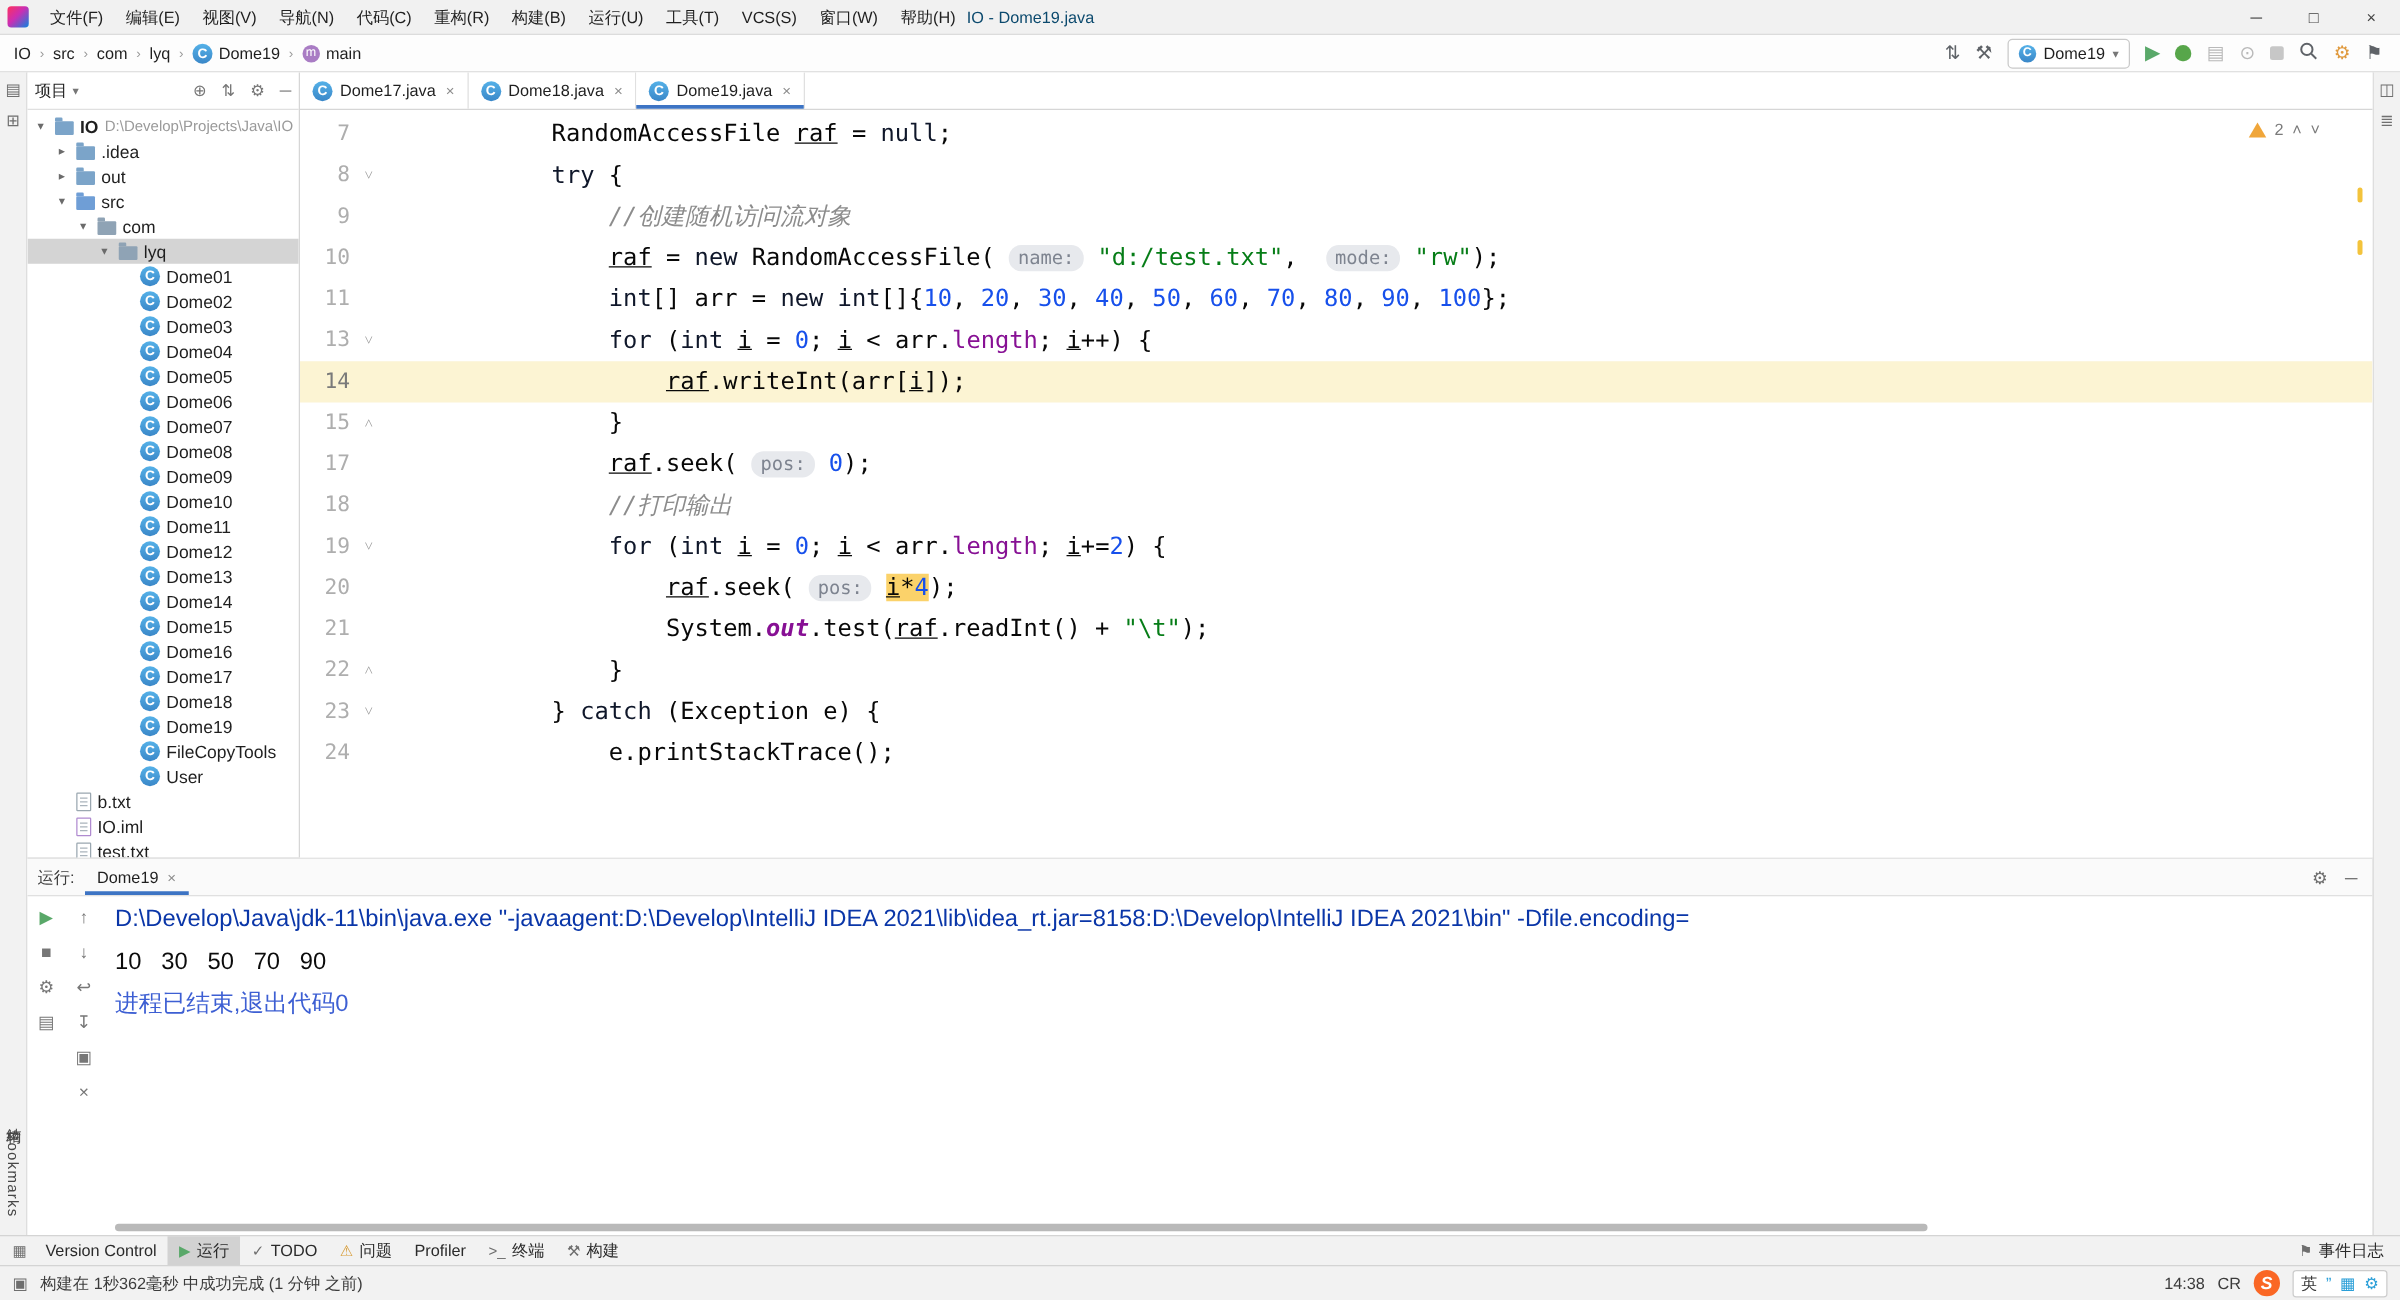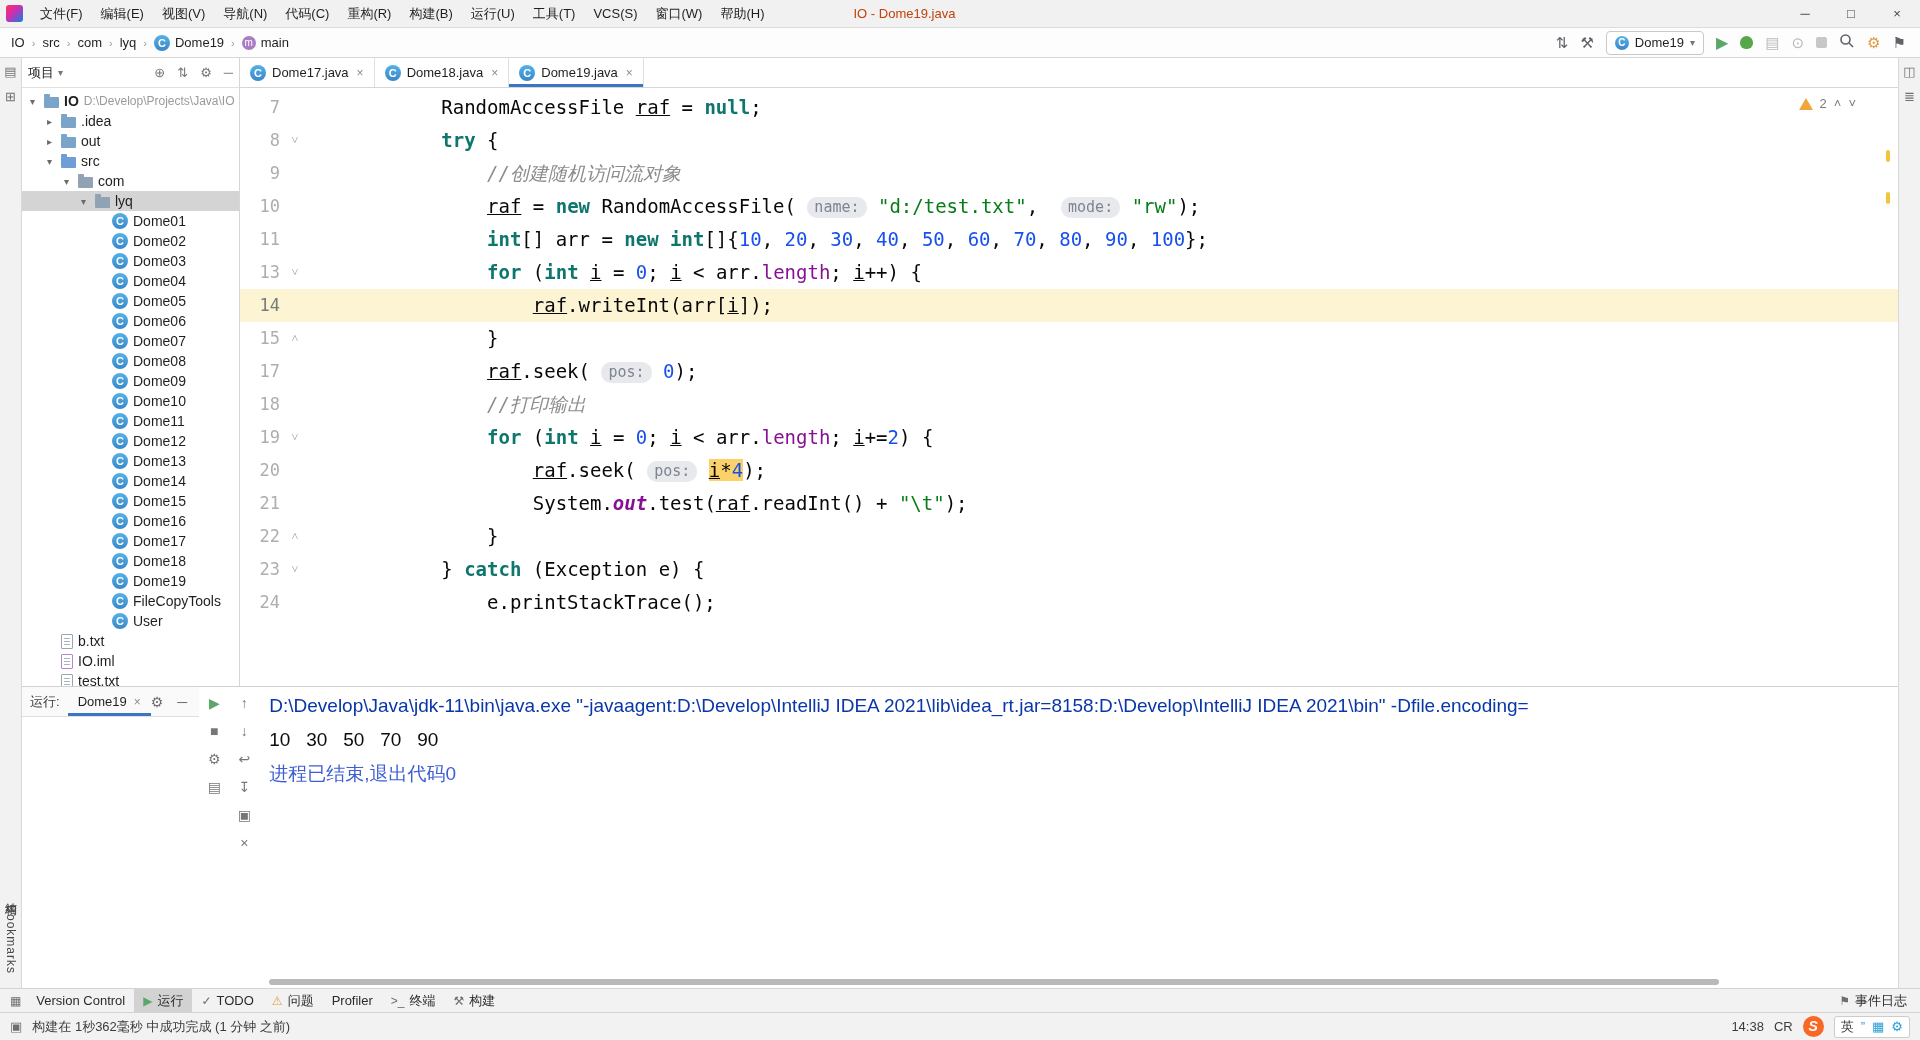--- a/index.html
+++ b/index.html
@@ -3,21 +3,21 @@
 <meta charset="utf-8">
 <style>
 *{margin:0;padding:0;box-sizing:border-box}
 html,body{width:1920px;height:1040px;overflow:hidden;background:#fff;font-family:"Liberation Sans",sans-serif;color:#1f1f1f}
 .app{width:1920px;height:1040px;display:flex;flex-direction:column}
 
 
 .titlebar{height:28px;background:#f1f1f1;border-bottom:1px solid #dcdcdc;display:flex;align-items:center;font-size:13px;flex:none}
 .applogo{width:17px;height:17px;border-radius:3px;margin:0 8px 0 6px;background:linear-gradient(135deg,#fe315d,#cb2eb3 45%,#0a84e0);flex:none}
 .menu-item{padding:0 9px;height:28px;line-height:28px;cursor:default}
-.win-title{margin-left:80px;color:#c2410c;font-size:13px;white-space:nowrap}
+.win-title{color:#0c4a6e;font-size:13px;white-space:nowrap}
 .win-btns{margin-left:auto;display:flex;height:28px}
 .win-btn{width:46px;text-align:center;line-height:28px;font-size:13px;color:#444}
 
 
 .navbar{height:30px;background:#fdfdfd;border-bottom:1px solid #d8d8d8;display:flex;align-items:center;font-size:13px;padding:0 8px;flex:none}
 .crumbs{display:flex;align-items:center;gap:4px;white-space:nowrap}
 .crumb{display:flex;align-items:center;gap:5px;padding:1px 3px;border-radius:3px}
 .crumb-sep{color:#9a9a9a;font-size:11px}
 .nav-right{margin-left:auto;display:flex;align-items:center;gap:12px;padding-right:6px}
 .nav-ico{font-size:15px;color:#5f6368;line-height:1}
@@ -68,35 +68,35 @@
 .tab .x{color:#8c8c8c;font-size:12px;margin-left:2px}
 .tab.active{background:#fff}
 .tab.active::after{content:"";position:absolute;left:0;right:0;bottom:0;height:3px;background:#3d74c4}
 .codearea{flex:1;overflow:hidden;padding-top:3px;position:relative}
 .crow{display:flex;height:33px;line-height:33px;font-family:"DejaVu Sans Mono",monospace;font-size:19px}
 .crow.cur{background:#fcf4d3}
 .gut{width:46px;flex:none;text-align:right;padding-right:6px;color:#aeaeae;font-size:17px}
 .crow.cur .gut{color:#7a7a7a}
 .fold{width:18px;flex:none;text-align:center;color:#9a9a9a;font-size:12px}
 .ctext{flex:1;white-space:pre;overflow:hidden;color:#080808}
-.tk-k{color:#0f766e;font-weight:bold}
+.tk-k{color:#0f172a;font-weight:normal}
 .tk-s{color:#067d17}
 .tk-n{color:#1750eb}
 .tk-c{color:#8c8c8c;font-style:italic}
 .tk-v{text-decoration:underline}
 .tk-f{color:#871094}
 .tk-st{color:#871094;font-style:italic;font-weight:bold}
 .tk-hl{background:#fbd26a}
 .tk-h{display:inline-block;background:#e7e9ed;color:#7e8490;border-radius:10px;padding:0 7px;font-size:15px;line-height:21px;vertical-align:1px}
 .inspect{position:absolute;top:8px;right:42px;display:flex;align-items:center;gap:7px;font-size:13px;color:#7b7b7b}
 .tri{width:0;height:0;border-left:7px solid transparent;border-right:7px solid transparent;border-bottom:12px solid #f0a63a}
 .warnmark{position:absolute;right:8px;width:4px;height:12px;background:#f3c33c;border-radius:2px}
 
 
-.runpanel{flex:1;border-top:1px solid #d1d1d1;display:flex;flex-direction:row;min-height:0;background:#fff}
+.runpanel{flex:1;border-top:1px solid #d1d1d1;display:flex;flex-direction:column;min-height:0;background:#fff}
 .run-header{height:30px;background:#fafafa;border-bottom:1px solid #e0e0e0;display:flex;align-items:stretch;font-size:13px;flex:none}
 .run-label{display:flex;align-items:center;padding:0 8px;color:#3c3c3c}
 .run-tab{display:flex;align-items:center;gap:7px;padding:0 10px;position:relative}
 .run-tab::after{content:"";position:absolute;left:0;right:0;bottom:0;height:3px;background:#3d74c4}
 .run-tab .x{color:#8c8c8c;font-size:12px}
 .run-header-right{margin-left:auto;display:flex;align-items:center;gap:14px;padding-right:12px;color:#6d6d6d;font-size:14px}
 .run-body{flex:1;display:flex;min-height:0;position:relative}
 .rt-col{width:30px;flex:none;display:flex;flex-direction:column;align-items:center;gap:12px;padding-top:8px;font-size:14px;color:#777}
 .rt-col .green{color:#59a869}
 .console{flex:1;padding:2px 10px;font-family:Liberation Sans, sans-serif;font-size:19px;line-height:34px;white-space:pre;overflow:hidden}

